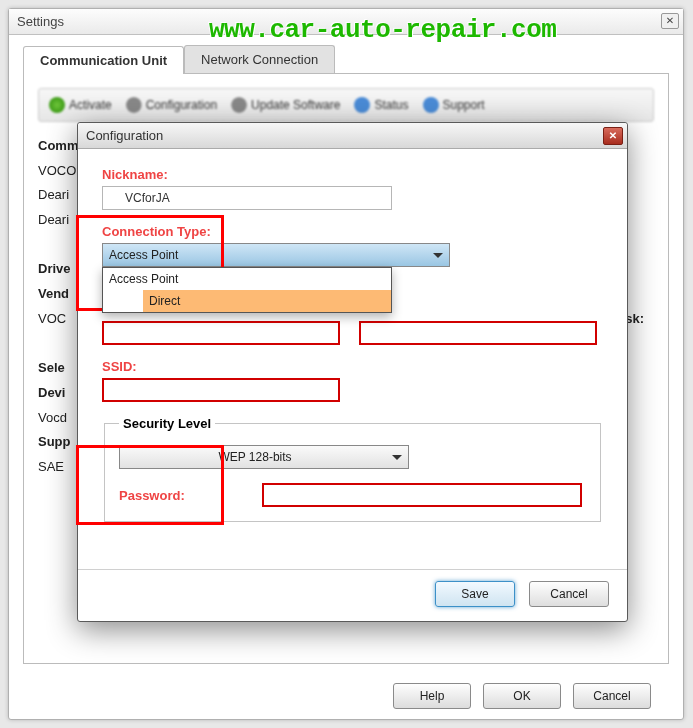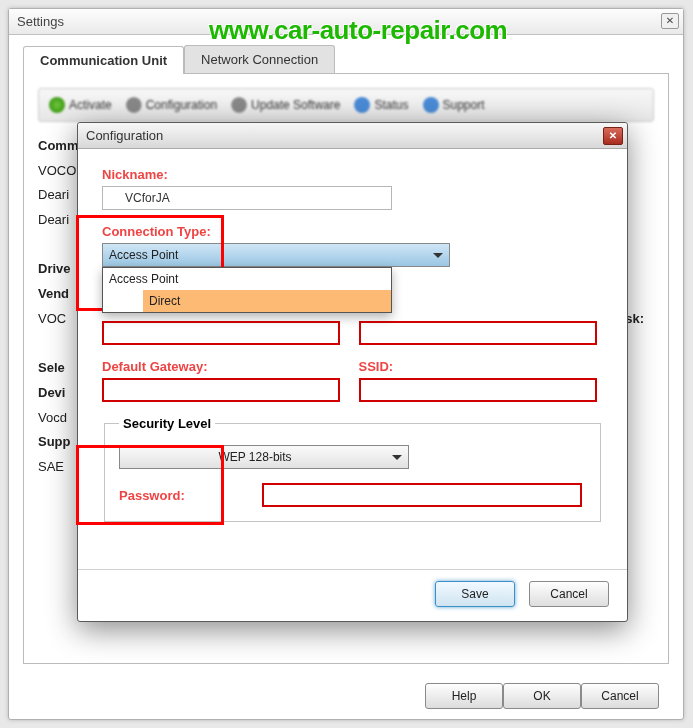--- a/index.html
+++ b/index.html
@@ -40,21 +40,21 @@
     border-radius: 2px;
     background: #f0f0f0;
     font-size: 10px;
     text-align: center;
     line-height: 14px;
     color: #444;
   }
   .watermark {
     position: absolute;
     top: 6px; left: 200px;
-    font-family: Liberation Sans, sans-serif;
+    font-family: Liberation Mono, monospace;
     font-size: 26px;
     font-weight: bold;
     color: #1db800;
     text-shadow: 1px 1px 0 #fff, -1px -1px 0 #fff;
     pointer-events: none;
     letter-spacing: -0.5px;
   }
   .settings-body {
     padding: 10px 14px;
   }
@@ -105,22 +105,22 @@
   .bg-labels {
     margin-top: 12px;
     color: #222;
     font-size: 13px;
     line-height: 1.9;
     filter: blur(0.6px);
   }
   .bg-labels b { font-weight: bold; }
   .bottom-buttons {
     position: absolute;
-    bottom: 10px; right: 24px;
-    display: flex; gap: 0;
+    bottom: 10px; right: 32px;
+    display: flex; gap: 12px;
   }
   .win-btn {
     height: 26px;
     min-width: 78px;
     border: 1px solid #8a8a8a;
     border-radius: 3px;
     background: linear-gradient(#fefefe,#dcdcdc);
     font-size: 12px;
     color: #222;
     padding: 0 16px;
@@ -385,24 +385,20 @@
       <div class="col">
         <input class="text-input red-input" type="text" style="width: 238px;">
       </div>
       <div class="col">
         <input class="text-input red-input" type="text" style="width: 238px;">
       </div>
     </div>
 
     <div class="two-col field-row">
       <div class="col">
-        <span class="section-label">Default Gateway:</span>
-        <input class="text-input red-input" type="text" style="width: 238px;">
-      </div>
-      <div class="col">
         <span class="section-label">SSID:</span>
         <input class="text-input red-input" type="text" style="width: 238px;">
       </div>
     </div>
 
     <fieldset class="security-fieldset">
       <legend>Security Level</legend>
       <div class="combo-wrap" style="width:290px; margin-bottom:14px;">
         <div class="combo light">WEP 128-bits</div>
       </div>

